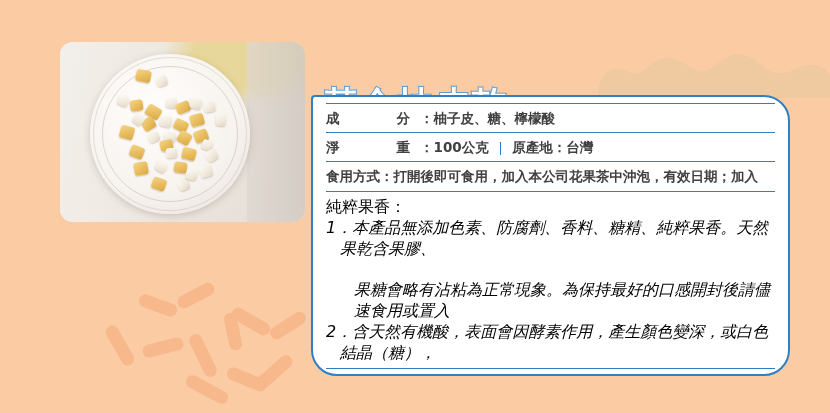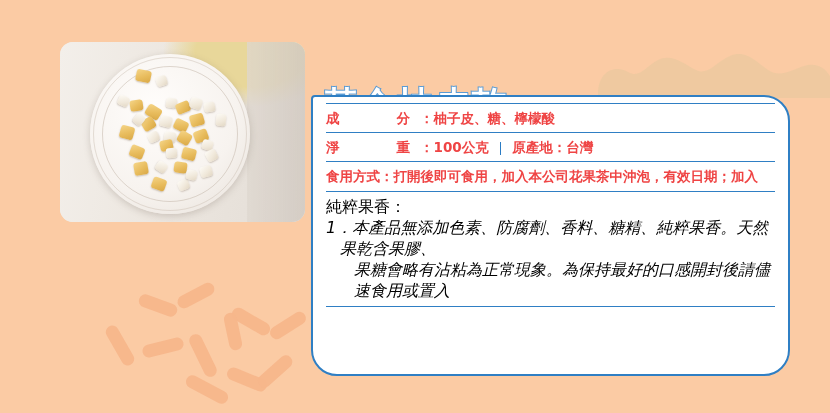--- a/index.html
+++ b/index.html
@@ -75,39 +75,39 @@
     position:absolute;left:311px;top:95px;width:479px;height:281px;
     background:#ffffff;
     border:2px solid #2f7fc4;
     border-radius:4px 26px 26px 26px;
     box-sizing:border-box;
   }
   .card-inner{padding:6px 13px 0 13px;}
 
   .row{
     border-bottom:1.6px solid #2f7fc4;
-    color:#ef4444;
+    color:#404040;
     font-size:13.5px;
     line-height:20px;
     padding:4px 0 4px 0;
     font-weight:bold;
   }
   .row:last-child{border-bottom:1.6px solid #2f7fc4;}
   .lbl{display:inline-block;}
   .lbl-sp{letter-spacing:10px;}
   .divider-v{
     display:inline-block;width:1.5px;height:13px;background:#2b7cc4;
     margin:0 11px -1px 11px;vertical-align:middle;
   }
   .usage{padding:4px 0 5px 0;}
   .usage .u2{display:block;padding-left:69px;}
   .notes{padding:5px 0 4px 0;border-bottom:1.6px solid #2f7fc4;}
   .notes .nh{display:block;}
   .note{display:block;padding-left:14px;text-indent:-14px;font-style:italic;}
-  .note .cont{display:block;text-indent:0;padding-left:0px;}
+  .note .cont{display:block;text-indent:0;padding-left:0px;margin-top:20px;}
   .topline{border-top:1.6px solid #2f7fc4;}
 </style>
 </head>
 <body>
 
 <div id="stage">
 
   <svg class="deco-scallop" viewBox="0 0 240 52" preserveAspectRatio="none">
     <path d="M2,48 C2,26 18,18 32,26 C44,33 50,20 62,14 C76,7 88,18 100,24
              C112,30 120,16 134,10 C150,3 160,16 172,24 C184,32 196,24 208,20
@@ -187,19 +187,23 @@
       </div>
 
       <div class="notes">
         <span class="nh">純粹果香：</span>
 
         <span class="note">
           <span>1．</span><span>本產品無添加色素、防腐劑、香料、糖精、純粹果香。天然果乾含果膠、</span>
           <span class="cont" style="padding-left:14px;">果糖會略有沾粘為正常現象。為保持最好的口感開封後請儘速食用或置入</span>
         </span>
 
+        <span class="note">
+          <span>2．</span><span>含天然有機酸，表面會因酵素作用，產生顏色變深，或白色結晶（糖），</span>
+          
+        </span>
 
       </div>
 
     </div>
   </div>
 
 </div>
 
 </body></html>

